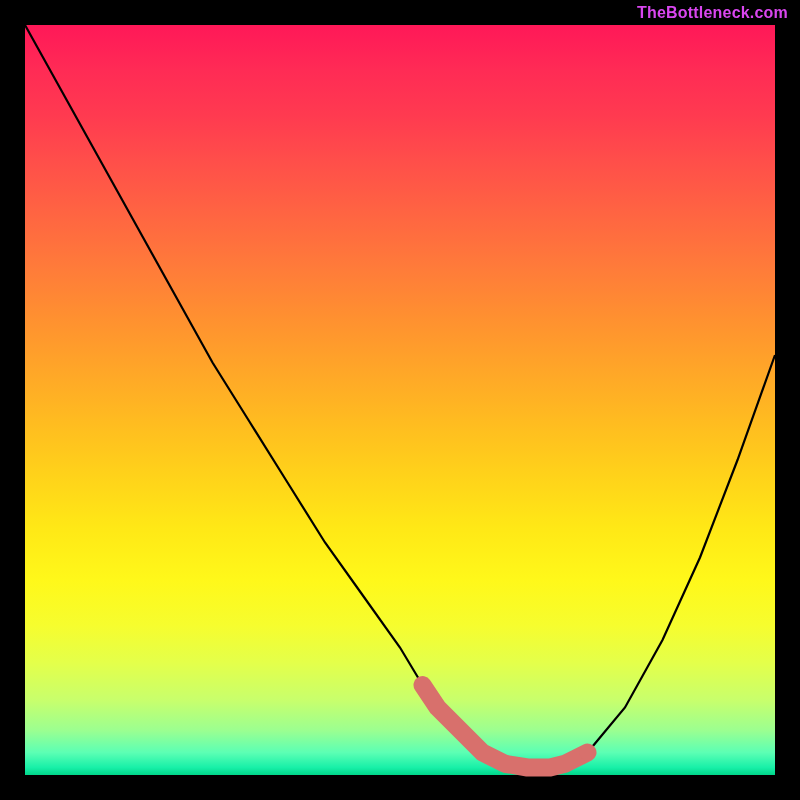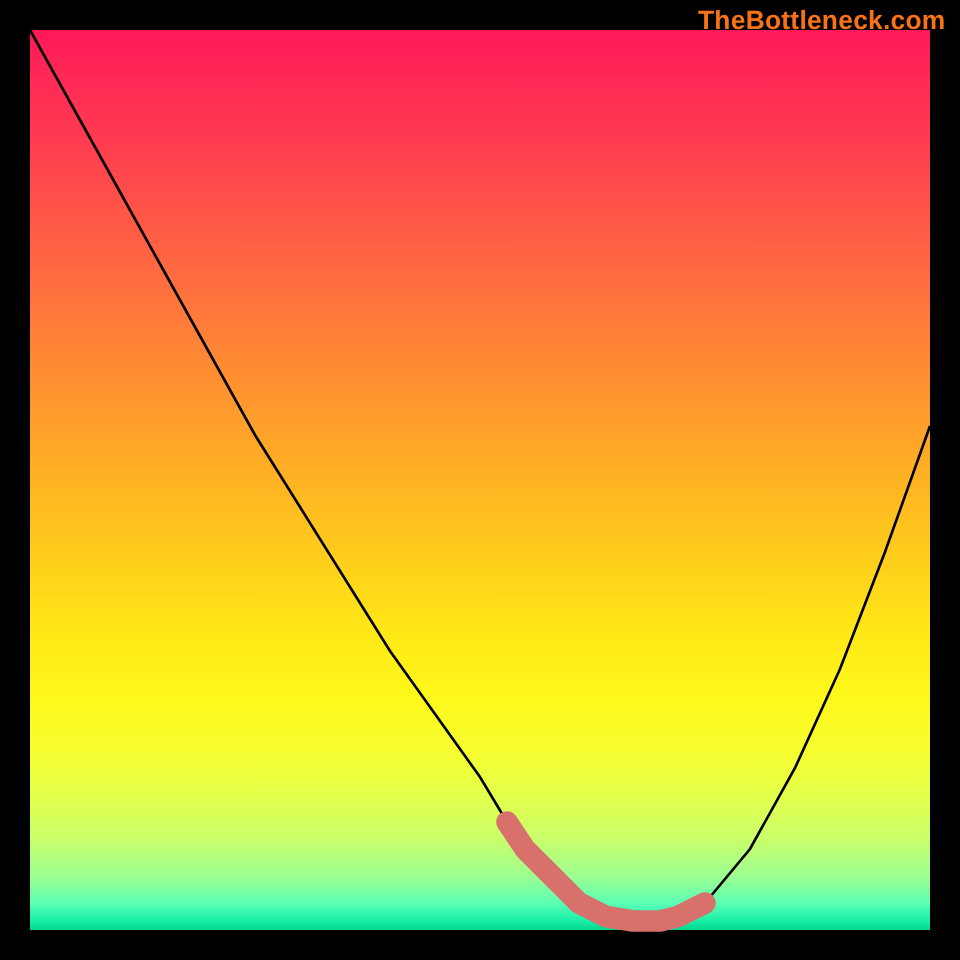--- a/index.html
+++ b/index.html
@@ -36,23 +36,23 @@
       #5cffb4 97%,
       #18f0a8 99%,
       #00d68a 100%
     );
   }
   .watermark {
     position: absolute;
     top: 4px;
     right: 12px;
     font-family: Arial, Helvetica, sans-serif;
-    font-size: 22px;
+    font-size: 16px;
     font-weight: 600;
-    color: #f97316;
+    color: #d946ef;
     letter-spacing: 0.2px;
   }
   svg.curves {
     position: absolute;
     left: 25px;
     top: 25px;
     width: 750px;
     height: 750px;
     overflow: visible;
   }

